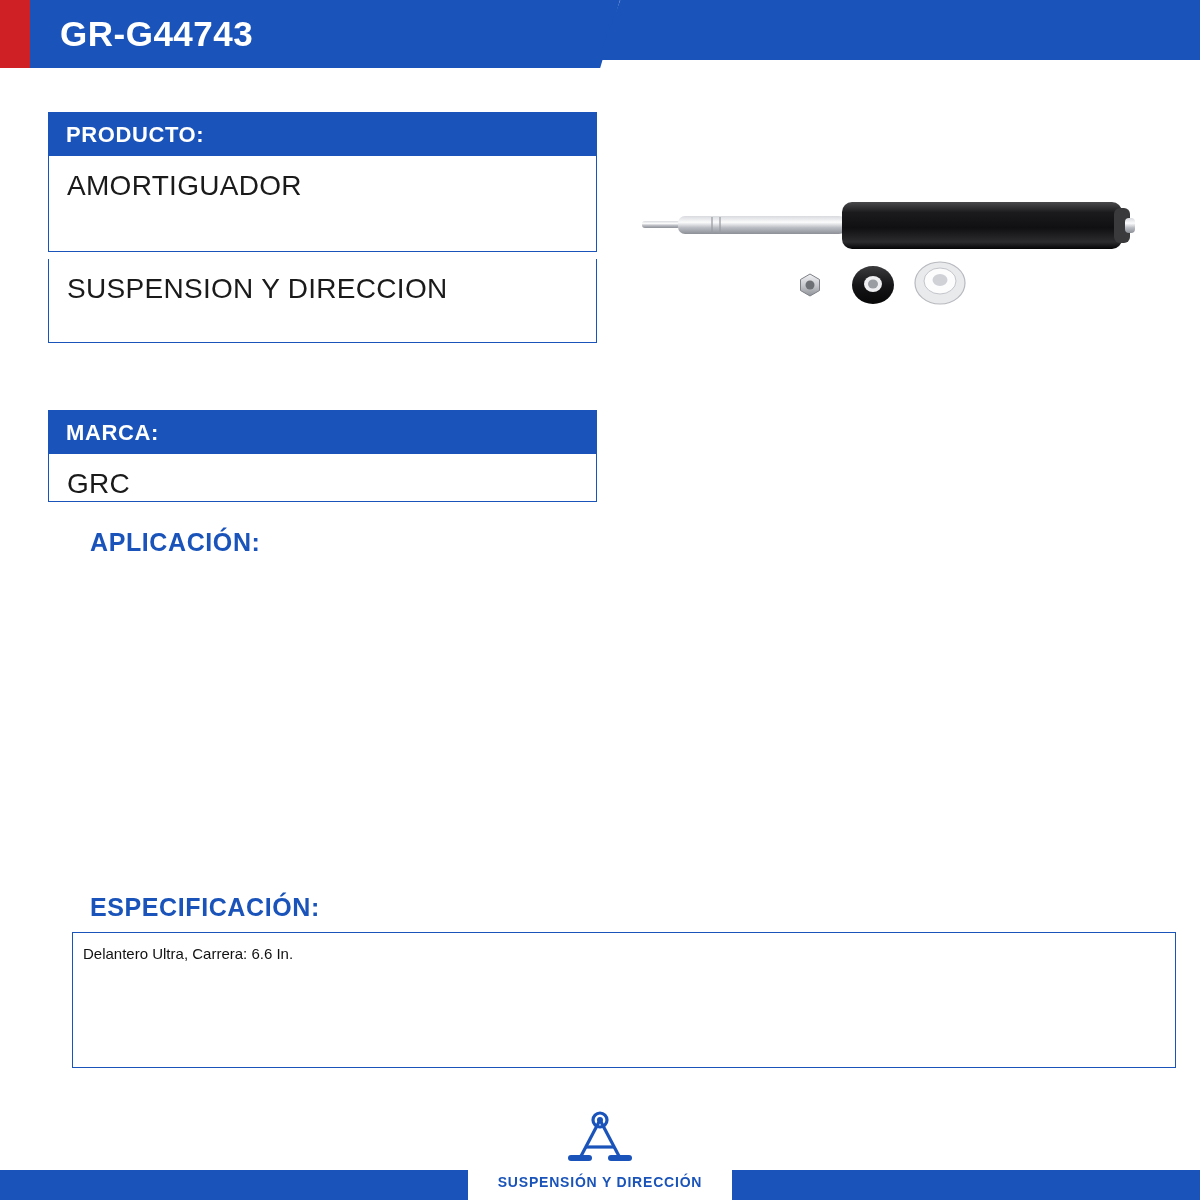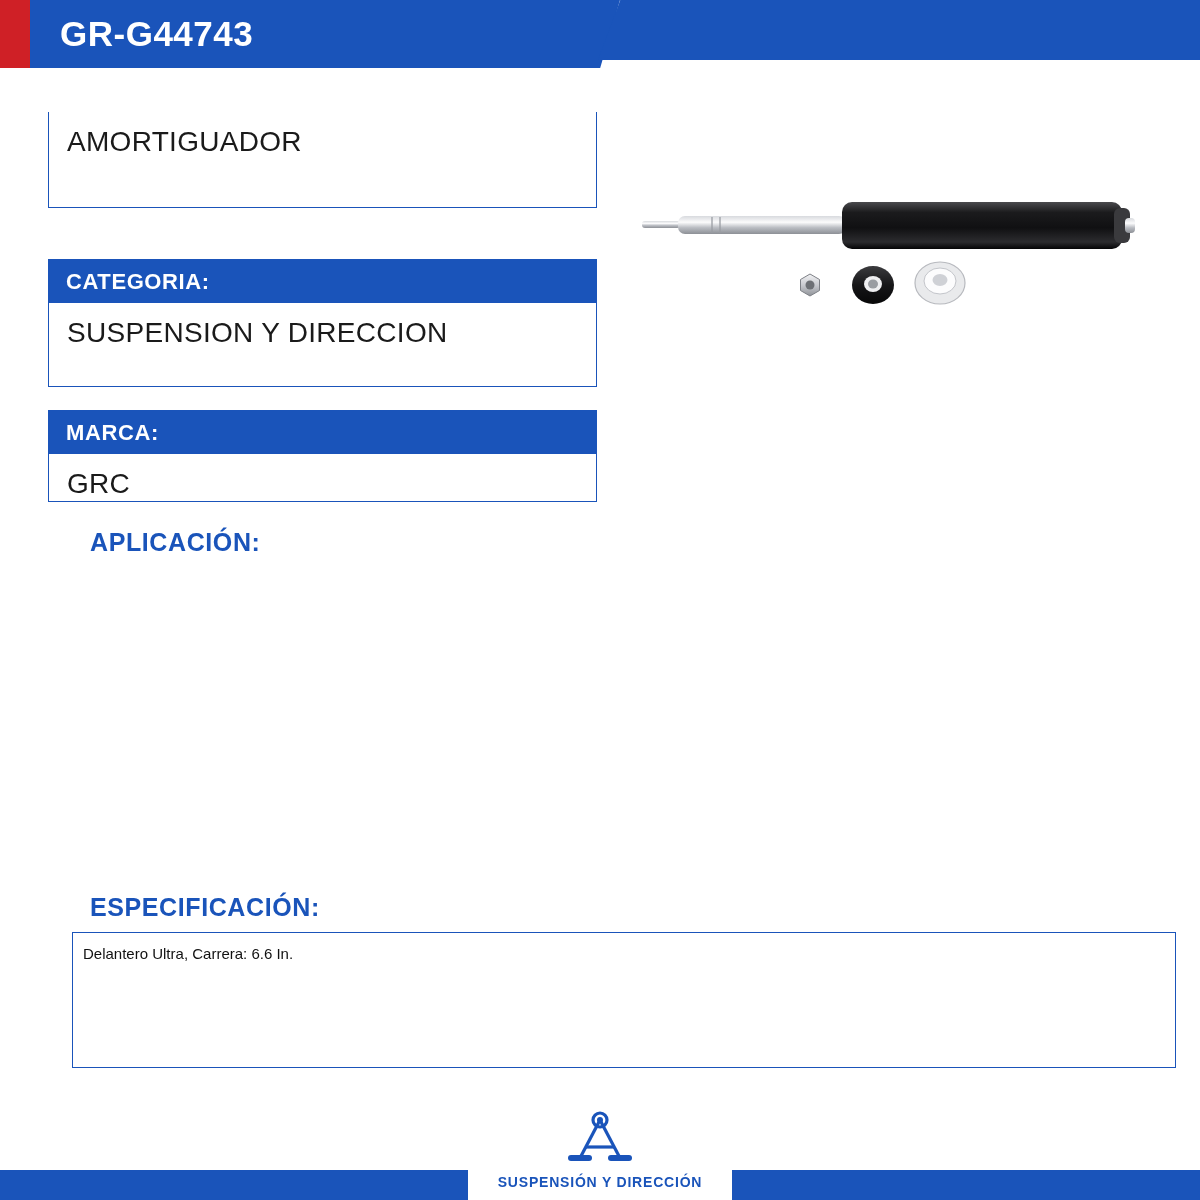--- a/index.html
+++ b/index.html
@@ -176,25 +176,25 @@
 <body>
 
 <div class="header">
   <div class="header-blue"></div>
   <div class="header-blue-right"></div>
   <div class="header-red"></div>
   <div class="header-title">GR-G44743</div>
 </div>
 
 <div class="field" id="field-producto">
+  <div class="field-label">PRODUCTO:</div>
   <div class="field-value">AMORTIGUADOR</div>
 </div>
 
 <div class="field" id="field-categoria">
-  <div class="field-label">CATEGORIA:</div>
   <div class="field-value">SUSPENSION Y DIRECCION</div>
 </div>
 
 <div class="field" id="field-marca">
   <div class="field-label">MARCA:</div>
   <div class="field-value">GRC</div>
 </div>
 
 <div class="product-image">
   <svg width="540" height="190" viewBox="0 0 540 190" xmlns="http://www.w3.org/2000/svg">

